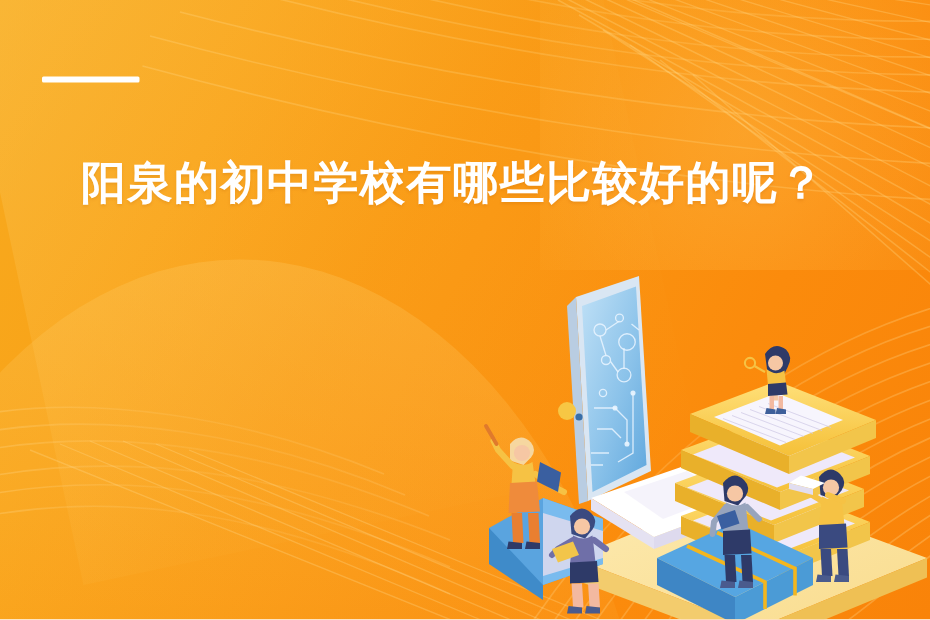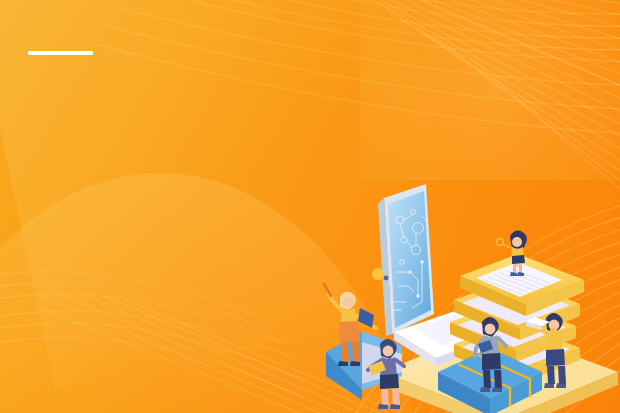--- a/index.html
+++ b/index.html
@@ -194,20 +194,21 @@
         <path d="M 640 356 C 614 374 584 400 566 413"></path>
         <path d="M 640 224 C 556 246 462 300 384 413"></path>
         <path d="M 640 212 C 552 234 454 292 370 413"></path>
         <path d="M 640 200 C 548 224 446 284 356 413"></path>
       </g>
     </svg>
   </div>
 
   <div class="title-rule"></div>
 
+  <h1 class="cover-title">阳泉的初中学校有哪些比较好的呢？</h1>
 
   <div class="illustration">
     <svg viewBox="0 0 302 237" xmlns="http://www.w3.org/2000/svg">
       <defs>
         <linearGradient id="screenG" x1="0" y1="0" x2="1" y2="1">
           <stop offset="0" stop-color="#bfe0f6"></stop>
           <stop offset="55%" stop-color="#8cc3ea"></stop>
           <stop offset="100%" stop-color="#5fa7dd"></stop>
         </linearGradient>
         <linearGradient id="goldG" x1="0" y1="0" x2="0" y2="1">

